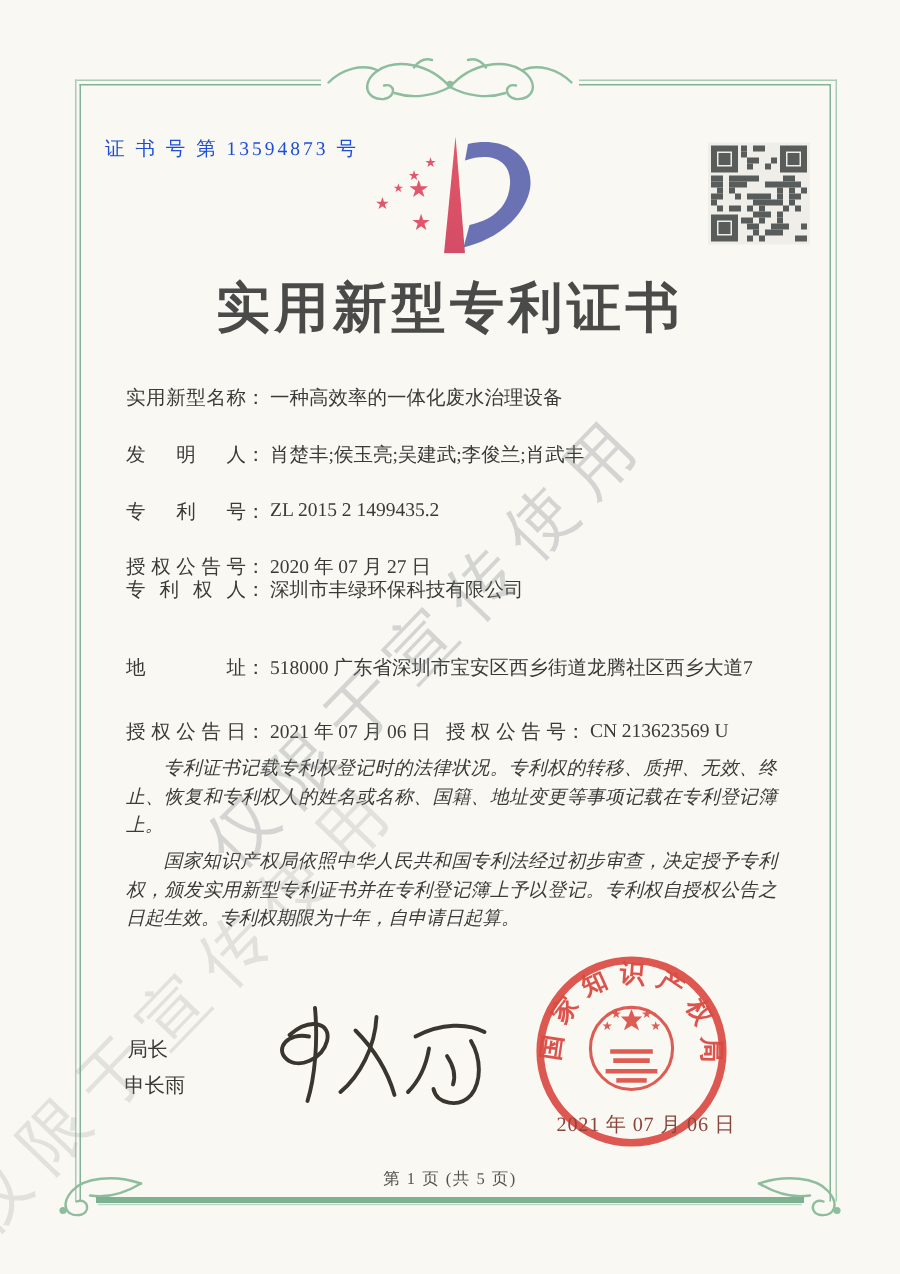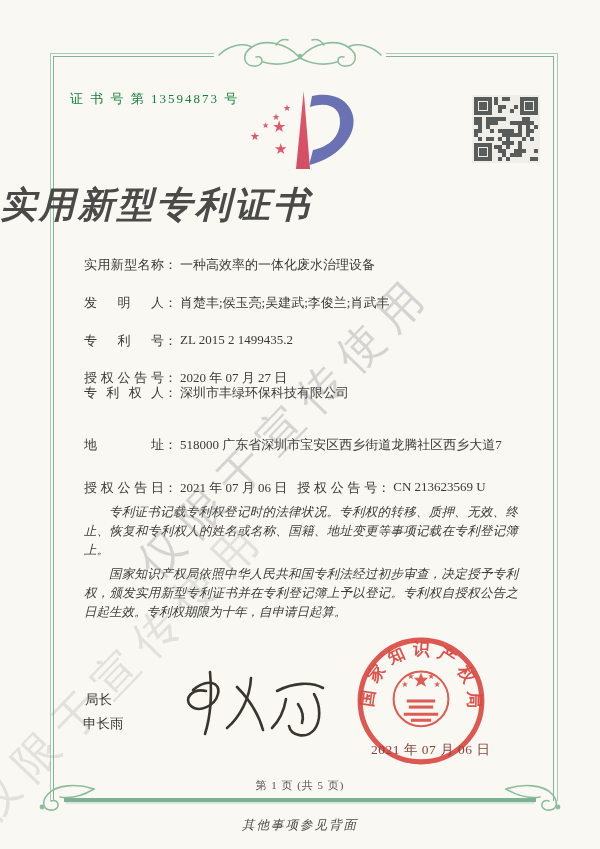--- a/index.html
+++ b/index.html
@@ -5,37 +5,37 @@
   html,body{margin:0;padding:0;background:#e9e8e2;}
   .page{position:relative;width:600px;height:849px;background:#f9f8f2;overflow:hidden;
         font-family:"Liberation Serif", serif;color:#3a3a38;}
   
   .border-outer{position:absolute;left:50px;top:53px;width:506px;height:747px;
         border:1px solid #a9ccb7;border-bottom:none;}
   .border-inner{position:absolute;left:53px;top:56px;width:499px;height:744px;
         border:1.5px solid #84b197;border-bottom:none;}
   .top-ornament{position:absolute;left:214px;top:34px;width:172px;height:42px;background:#f9f8f2;}
   
-  .cert-no{position:absolute;left:70px;top:90px;font-size:13px;letter-spacing:2px;color:#15803d;}
+  .cert-no{position:absolute;left:70px;top:90px;font-size:13px;letter-spacing:2px;color:#1d4ed8;}
   
   .logo{position:absolute;left:238px;top:86px;width:130px;height:92px;}
   .logo .star{position:absolute;color:#e1566b;line-height:1;}
   .logo .tri{position:absolute;left:58px;top:5px;width:14px;height:78px;
         background:linear-gradient(180deg,#e25669,#d44d66);
         clip-path:polygon(55% 0,100% 100%,0 100%);}
   
   .qr{position:absolute;left:472px;top:95px;width:68px;height:68px;background:#f0eee8;}
   .qr-noise{position:absolute;inset:2px;}
   .qm{position:absolute;width:4px;height:4px;background:#585d5b;}
   .qf{position:absolute;width:18px;height:18px;border:4px solid #585d5b;box-sizing:border-box;}
   .qf::after{content:"";position:absolute;inset:1px;background:#585d5b;}
   .qf.tl{left:2px;top:2px}.qf.tr{right:2px;top:2px}.qf.bl{left:2px;bottom:2px}
   
-  .title{position:absolute;left:0;right:0;top:181px;font-size:36px;
-        font-weight:bold;letter-spacing:3px;color:#4a4a48;font-style:italic;}
+  .title{position:absolute;left:0;right:0;top:181px;text-align:center;font-size:36px;
+        font-weight:bold;letter-spacing:3px;color:#4a4a48;}
   
   .frow{position:absolute;left:84px;font-size:13px;display:flex;align-items:flex-start;white-space:nowrap;}
   .flabel{display:inline-block;width:80px;text-align:justify;text-align-last:justify;}
   .fcolon{display:inline-block;width:14px;}
   .fvalue{margin-left:2px;}
   .addr-lines{line-height:18px;}
   .pair{display:flex;}
   
   .paras{position:absolute;left:84px;top:503px;width:434px;font-size:12.5px;line-height:19.2px;
         text-align:justify;color:#3b3b39;}
@@ -302,18 +302,17 @@
   <div class="flourish-br">
     <svg width="62" height="32" viewBox="0 0 62 32">
       <g stroke="#8ebd9e" fill="none" stroke-width="1.6" stroke-linecap="round">
         <path d="M60,8 C42,2 22,4 14,13 C6,22 10,30 19,29 C27,28 25,17 17,20"></path>
         <path d="M60,8 C50,14 38,18 26,16"></path>
         <circle cx="8" cy="26" r="2.4" fill="#8ebd9e" stroke="none"></circle>
       </g>
     </svg>
   </div>
   <div class="bottom-line"></div>
-  <div class="footer-note kai">其他事项参见背面</div>
 
   <div class="wm wm1">仅限于宣传使用</div>
   <div class="wm wm2">仅限于宣传使用</div>
 
 </div>
 
 </body></html>

